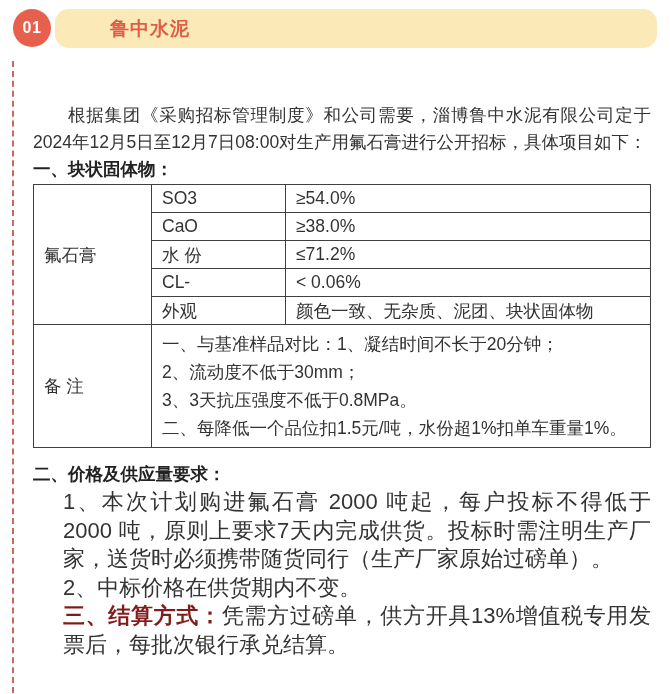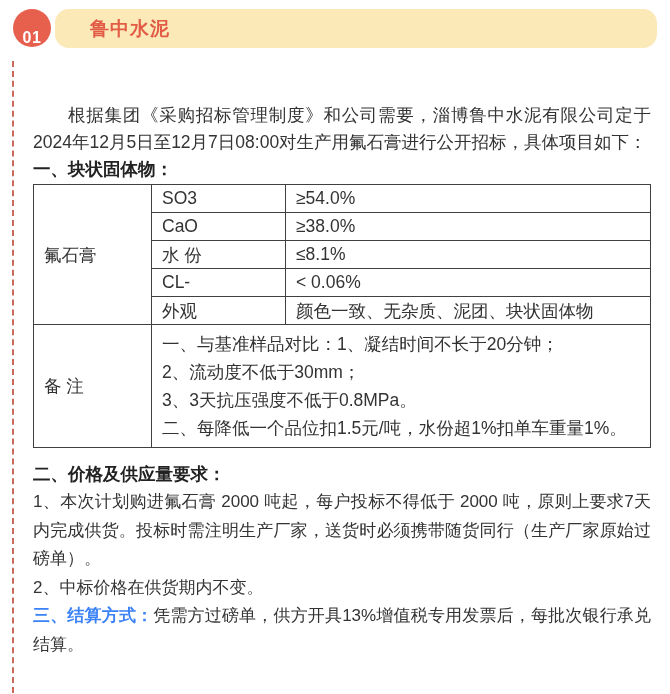--- a/index.html
+++ b/index.html
@@ -20,29 +20,29 @@
     color:var(--body-text);
   }
   .page{width:670px;min-height:694px;overflow:hidden;}
 
   
   .header{position:relative;height:39px;margin-top:9px;}
   .badge{
     position:absolute;left:13px;top:0;
     width:38px;height:38px;border-radius:50%;
     background:var(--badge-bg);color:var(--badge-text);
-    display:flex;align-items:flex-end;justify-content:center;
+    display:flex;align-items:center;justify-content:center;
     font-size:16px;font-weight:bold;letter-spacing:0.5px;
     z-index:2;
   }
   .title-bar{
     margin-left:55px;margin-right:13px;height:39px;
     background:var(--bar-bg);border-radius:14px;
     display:flex;align-items:center;
-    padding-left:35px;
+    padding-left:55px;
   }
   .title-bar .title{
     color:var(--title-text);
     font-size:19px;font-weight:bold;letter-spacing:1px;
   }
 
   
   .content{
     margin-left:12px;
     margin-top:13px;
@@ -80,24 +80,25 @@
   table.quality .c2{width:134px;}
   table.quality td.remark{
     padding:5px 20px 5px 10px;
     line-height:28px;
     height:auto;
   }
   .remark-line{text-align:left;}
 
   
   .para{
-    font-size:17px;line-height:28.5px;
+    font-size:22px;line-height:28.5px;
     text-align:justify;
+    margin-left:30px;
   }
-  .para b{color:#3b82f6;}
+  .para b{color:#7f1d1d;}
 </style>
 </head>
 <body>
 
 <div class="page">
 
   <div class="header">
     <div class="badge">
       <span>01</span>
     </div>
@@ -118,21 +119,21 @@
           <td class="c1" rowspan="5">氟石膏</td>
           <td class="c2">SO3</td>
           <td>≥54.0%</td>
         </tr>
         <tr>
           <td class="c2">CaO</td>
           <td>≥38.0%</td>
         </tr>
         <tr>
           <td class="c2">水 份</td>
-          <td>≤8.1%</td>
+          <td>≤71.2%</td>
         </tr>
         <tr>
           <td class="c2">CL-</td>
           <td>&lt; 0.06%</td>
         </tr>
         <tr>
           <td class="c2">外观</td>
           <td>颜色一致、无杂质、泥团、块状固体物</td>
         </tr>
         <tr>

